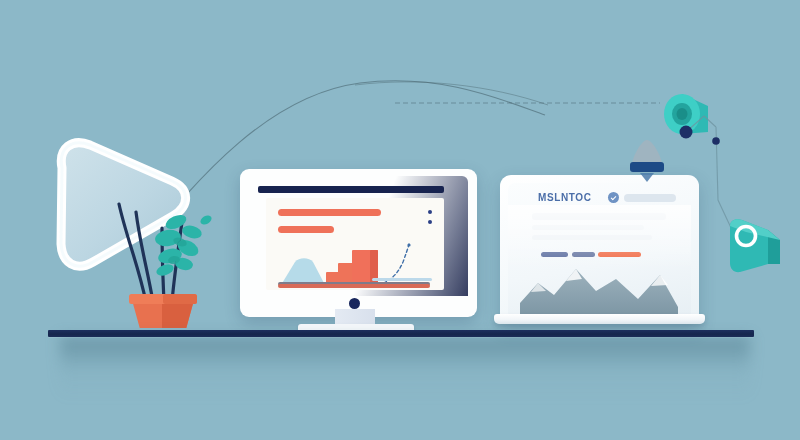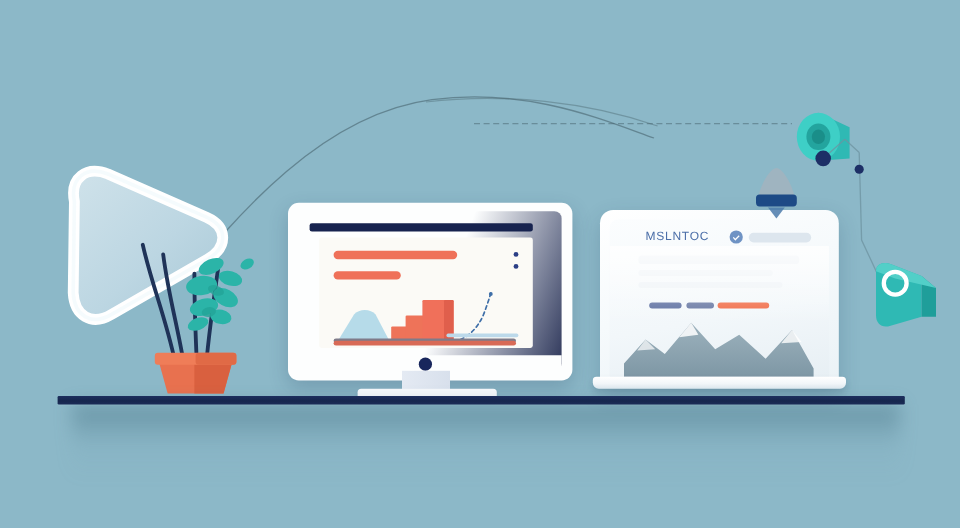--- a/index.html
+++ b/index.html
@@ -94,21 +94,21 @@
     border-radius:11px 11px 3px 3px;
     box-shadow:0 7px 18px rgba(30,60,90,.20);
   }
   .lap-screen{
     left:508px;top:183px;width:183px;height:132px;
     background:linear-gradient(170deg,#fbfdfe 0%,#f2f7fa 60%,#e7eff4 100%);
     border-radius:7px 7px 2px 2px;overflow:hidden;
   }
   .lap-title{
     position:absolute;left:30px;top:9px;
-    font-size:10px;font-weight:400;letter-spacing:.6px;
+    font-size:10px;font-weight:700;letter-spacing:.6px;
     color:#4b6ea8;white-space:nowrap;
     font-family:"Liberation Sans", sans-serif;
   }
   .lap-check{position:absolute;left:100px;top:9px;width:11px;height:11px;border-radius:50%;background:#6f93c4;}
   .lap-check:after{content:"";position:absolute;left:3px;top:4px;width:4px;height:2px;border-left:1.5px solid #fff;border-bottom:1.5px solid #fff;transform:rotate(-45deg);}
   .lap-pill{position:absolute;left:116px;top:11px;width:52px;height:8px;border-radius:4px;background:#dde6ee;}
   .lap-ghost{position:absolute;border-radius:3px;background:#e9eff4;}
   .g1{left:24px;top:30px;width:134px;height:7px;}
   .g2{left:24px;top:42px;width:112px;height:5px;background:#edf2f6;}
   .g3{left:24px;top:52px;width:120px;height:5px;background:#edf2f6;}

